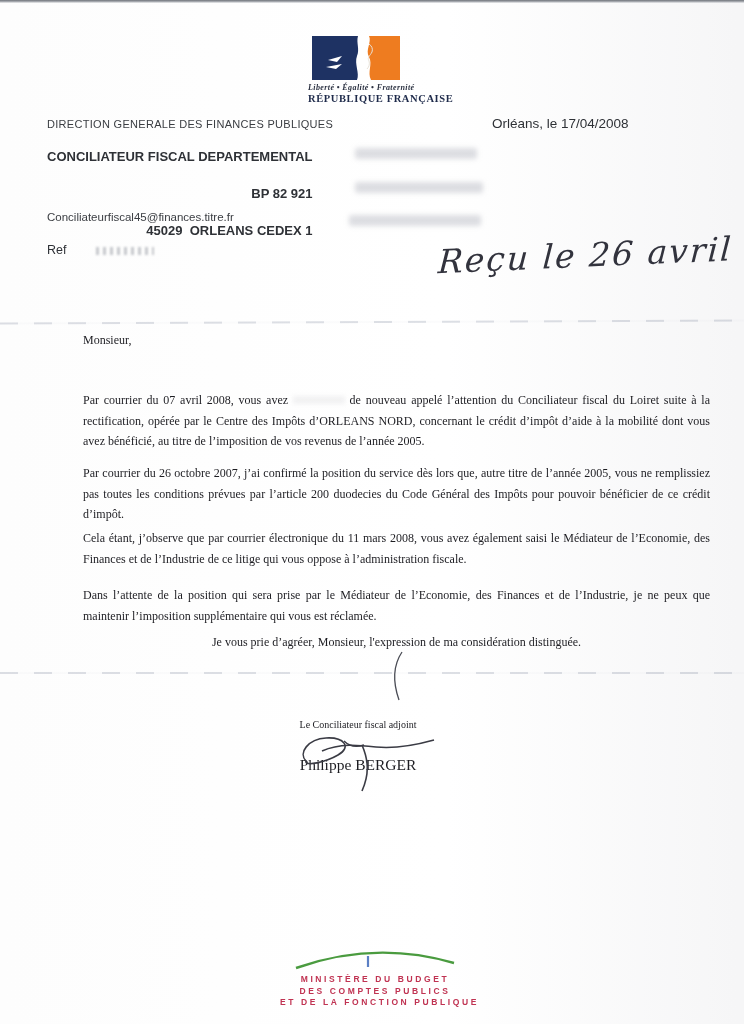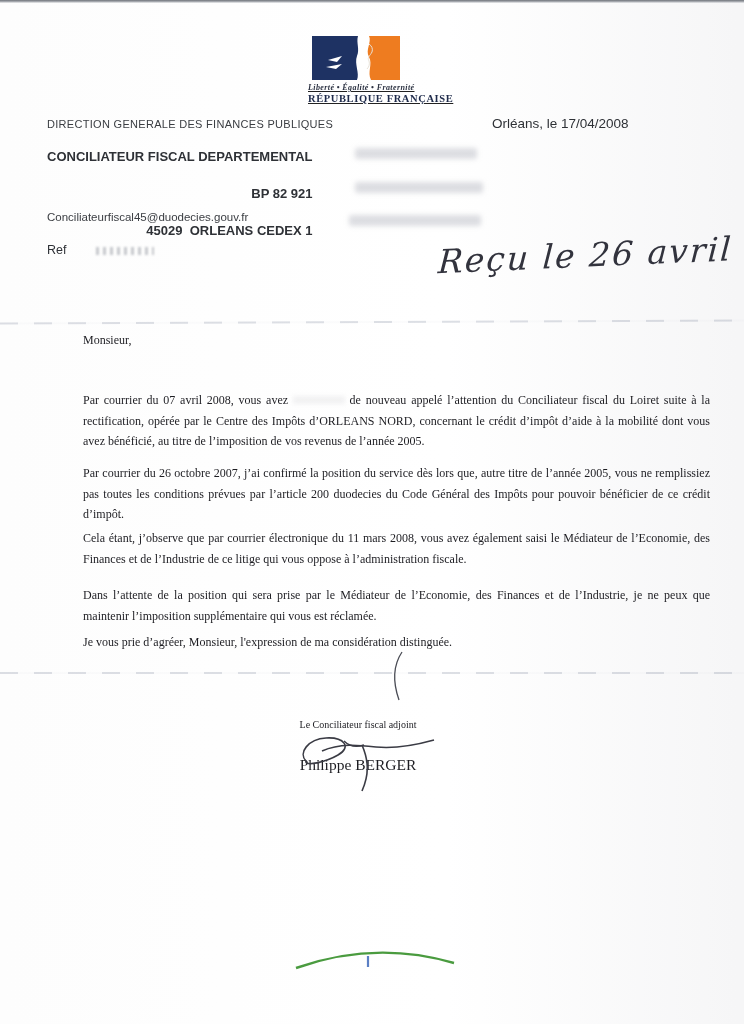--- a/index.html
+++ b/index.html
@@ -6,21 +6,21 @@
   .page{
     position:relative;width:744px;height:1024px;margin:0 auto;
     background:linear-gradient(90deg,#fdfdfd 0%,#ffffff 60%,#f6f6f7 99%);
     overflow:hidden;
     font-family:"Liberation Sans",sans-serif;
     color:#222;
   }
   .scan-top-edge{position:absolute;top:0;left:0;width:744px;height:3px;
     background:linear-gradient(180deg,#6f737a,#b9bcc1 70%,transparent);}
   
-  .gov-logo{position:absolute;left:308px;top:36px;width:96px;text-align:center;text-decoration:underline;}
+  .gov-logo{position:absolute;left:308px;top:36px;width:96px;text-align:center;}
   .flag{display:block;margin:0 auto;}
   .motto{font-family:"Liberation Serif",serif;font-style:italic;font-weight:bold;
     font-size:8px;color:#2c3242;letter-spacing:.4px;margin-top:3px;white-space:nowrap;}
   .republic{font-family:"Liberation Serif",serif;font-weight:bold;font-size:10.5px;
     color:#1e2a4a;letter-spacing:.6px;margin-top:1px;white-space:nowrap;}
   
   .direction{position:absolute;left:47px;top:118px;font-size:11px;letter-spacing:.3px;color:#3a3d42;}
   .place-date{position:absolute;left:492px;top:116px;font-size:13.5px;color:#2e3136;}
   .sender{position:absolute;left:47px;top:148px;font-size:13px;font-weight:bold;
     color:#2e3136;line-height:18.5px;white-space:pre;text-align:right;}
@@ -44,21 +44,21 @@
   .crease{position:absolute;left:0;width:744px;height:2px;opacity:.55;
     background:repeating-linear-gradient(90deg,rgba(115,125,148,.45) 0 18px,rgba(115,125,148,.05) 18px 34px);}
   .crease1{top:321px;transform:rotate(-.25deg);}
   .crease2{top:672px;}
   .pen-mark{position:absolute;left:386px;top:650px;}
   
   .body-text{position:absolute;left:83px;width:627px;
     font-family:"Liberation Serif",serif;font-size:12px;line-height:20.5px;
     color:#1d1d22;text-align:justify;}
   .salutation{top:330px;text-align:left;}
-  .p1{top:390px;} .p2{top:463px;} .p3{top:528px;} .p4{top:585px;} .p5{top:632px;text-align:left;}
+  .p1{top:390px;} .p2{top:463px;} .p3{top:528px;} .p4{top:585px;} .p5{top:632px;text-align:center;}
   .smudge{display:inline-block;width:52px;height:8px;vertical-align:baseline;
     background:rgba(160,162,170,.14);filter:blur(2px);}
   
   .sig-block{position:absolute;left:228px;top:719px;width:260px;text-align:center;
     font-family:"Liberation Serif",serif;color:#1d1d22;}
   .sig-title{font-size:10px;}
   .sig-name{font-size:15.5px;margin-top:26px;}
   .sig-scrawl{position:absolute;left:292px;top:731px;z-index:2;}
   
   .ministry{position:absolute;left:280px;top:948px;width:190px;text-align:center;}
@@ -85,21 +85,21 @@
     <div class="republic">RÉPUBLIQUE FRANÇAISE</div>
   </div>
 
   <div class="direction">DIRECTION GENERALE DES FINANCES PUBLIQUES</div>
   <div class="place-date">Orléans, le 17/04/2008</div>
 
   <div class="sender"><span>CONCILIATEUR FISCAL DEPARTEMENTAL</span><br>
 <span>BP 82 921</span><br>
 <span>45029  ORLEANS CEDEX 1</span></div>
 
-  <div class="email">Conciliateurfiscal45@duodecies.gouv.fr</div>
+  <div class="email">Conciliateurfiscal45@finances.titre.fr</div>
 
   <div class="ref-line">Ref</div>
   <div class="ref-redaction"></div>
 
   <div class="addr-redaction r1"></div>
   <div class="addr-redaction r2"></div>
   <div class="addr-redaction r3"></div>
 
   <div class="received">Reçu le 26 avril 2008</div>
 
@@ -131,15 +131,20 @@
     <path d="M30,20 C48,12 66,14 84,16 C104,18 124,14 142,9" fill="none" stroke="#3a3b44" stroke-width="1.6"></path>
     <path d="M52,10 C58,16 66,16 72,14" fill="none" stroke="#3a3b44" stroke-width="1.4"></path>
     <path d="M70,14 C76,28 78,42 70,60" fill="none" stroke="#3a3b44" stroke-width="1.6"></path>
   </svg>
 
   <div class="ministry">
     <svg width="170" height="22" viewBox="0 0 170 22">
       <path d="M6,20 Q85,-8 164,15" fill="none" stroke="#4a9b3f" stroke-width="2.4"></path>
       <path d="M78,8 L78,19" fill="none" stroke="#5b7fc4" stroke-width="2.2"></path>
     </svg>
+    <div class="ministry-text" style="color:#c03352;">
+      <div>MINISTÈRE DU BUDGET</div>
+      <div>DES COMPTES PUBLICS</div>
+      <div>ET DE LA FONCTION PUBLIQUE</div>
+    </div>
   </div>
 
 </div>
 
 </body></html>

